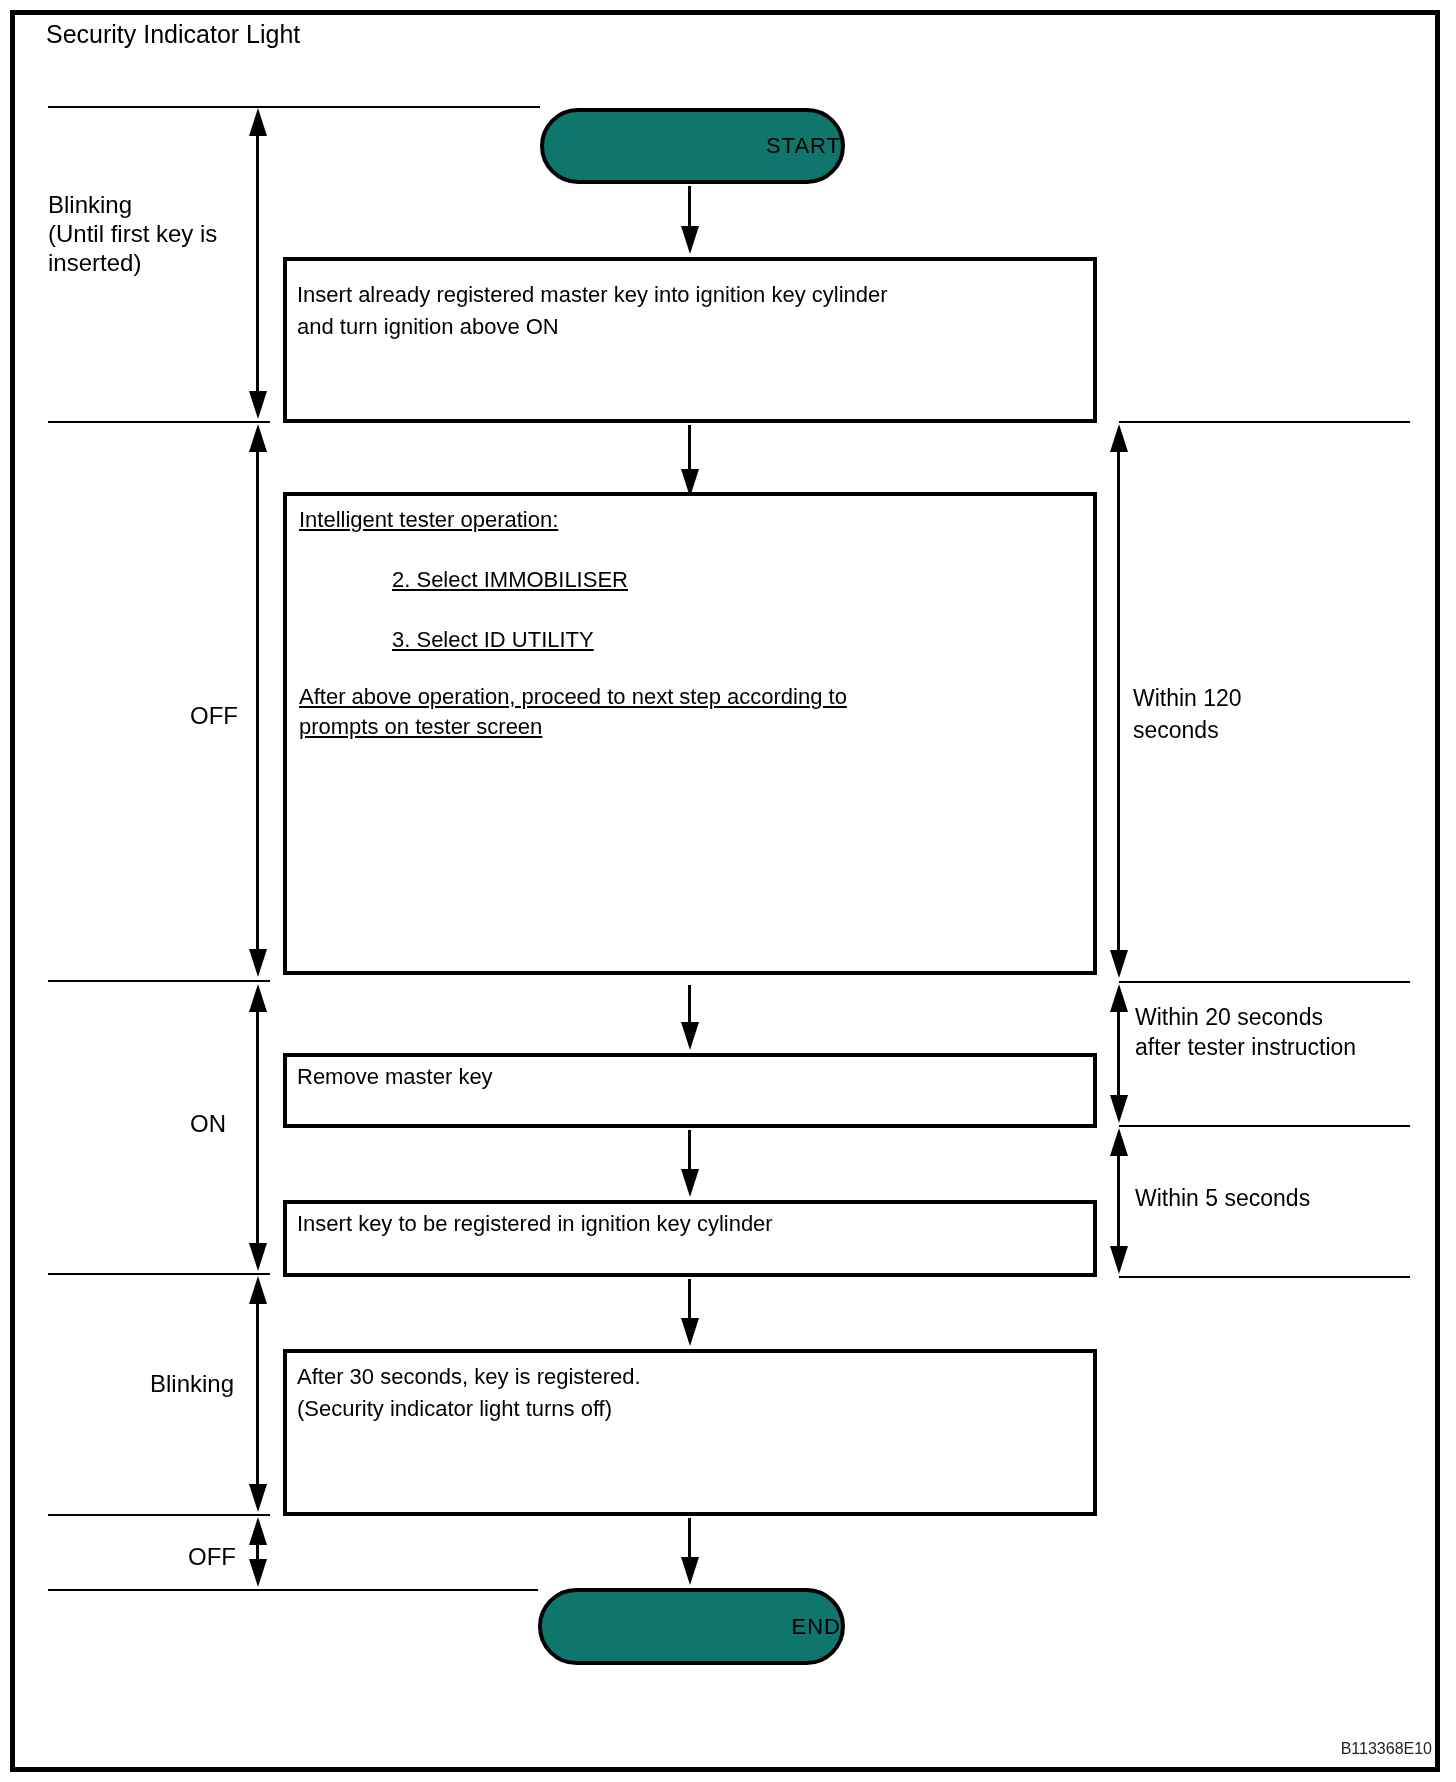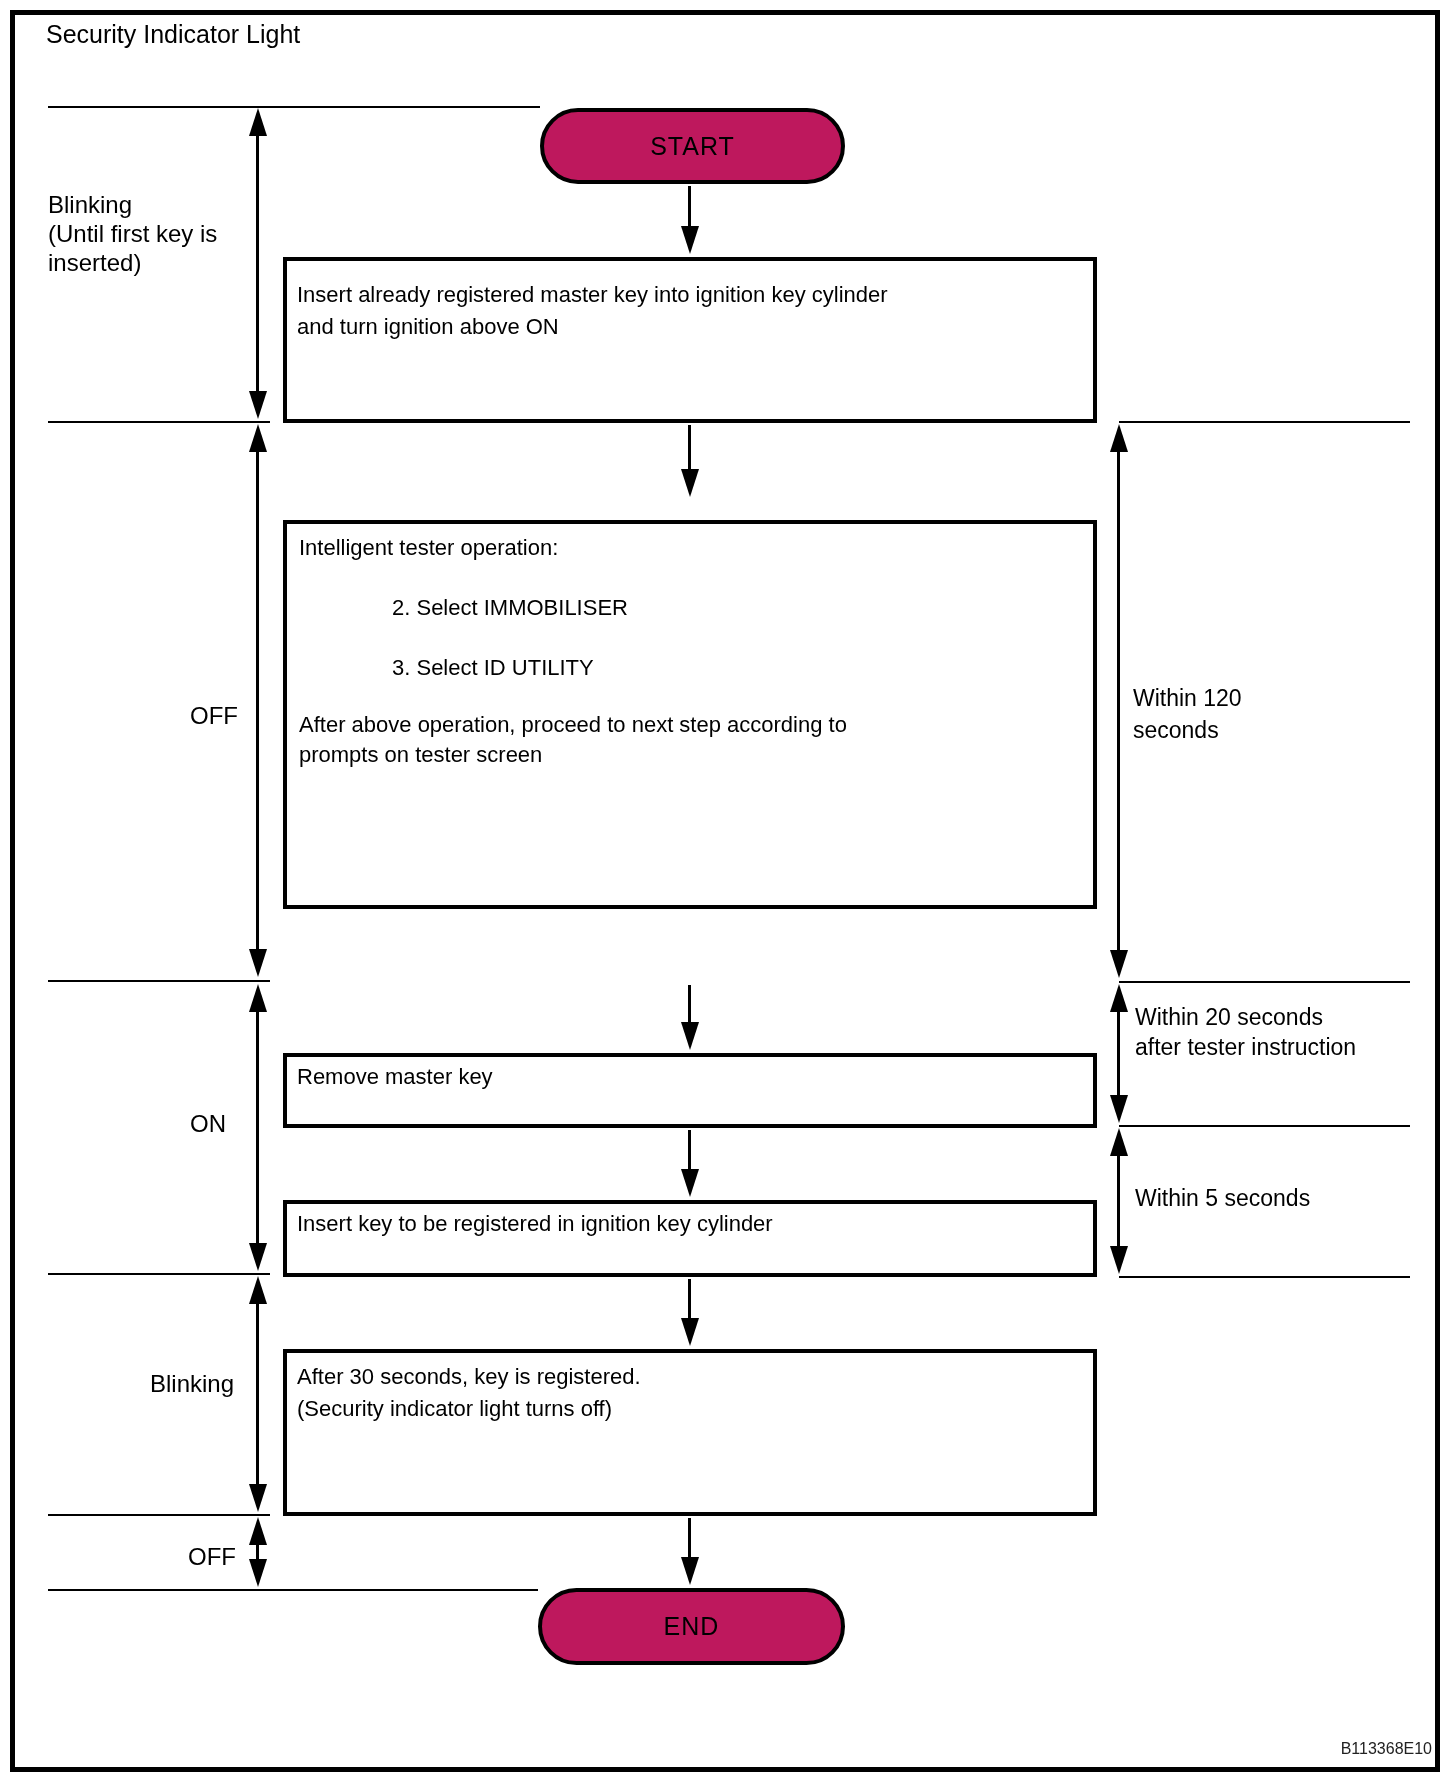--- a/index.html
+++ b/index.html
@@ -8,22 +8,22 @@
   .frame{position:absolute;left:10px;top:10px;right:16px;bottom:10px;border:5px solid #000;}
   .title{position:absolute;left:46px;top:20px;font-size:25px;}
   .sline{position:absolute;height:2px;background:#000;}
   .shaft{position:absolute;width:3px;background:#000;}
   .tri{position:absolute;width:0;height:0;border-left:9px solid transparent;border-right:9px solid transparent;}
   .tri.up{border-bottom:28px solid #000;}
   .tri.down{border-top:28px solid #000;}
   .pbox{position:absolute;border:4px solid #000;background:#fff;box-sizing:border-box;
         font-size:22px;line-height:32px;}
   .pbox .pad{padding:18px 10px;}
-  .oval{position:absolute;border:4px solid #000;border-radius:42px;background:#be185d;box-sizing:border-box;
-        display:flex;align-items:center;justify-content:center;font-size:25px;letter-spacing:1px;}
+  .oval{position:absolute;border:4px solid #000;border-radius:42px;background:#0f766e;box-sizing:border-box;
+        display:flex;align-items:center;justify-content:flex-end;font-size:22px;letter-spacing:1px;}
   .statelbl{position:absolute;font-size:24px;line-height:29px;}
   .timinglbl{position:absolute;font-size:23px;line-height:32px;}
   .t2{line-height:30px;}
   .tester-head{padding:8px 0 0 12px;}
   .tester-item{padding-left:105px;}
   .it1{margin-top:24px;} .itn{margin-top:28px;}
   .tester-foot{padding:0 0 0 12px;margin-top:26px;line-height:30px;}
   .figcode{position:absolute;right:24px;top:1740px;font-size:16px;color:#222;}
 </style>
 </head>
@@ -119,21 +119,21 @@
     <span>END</span>
   </div>
 
   <div class="pbox" style="left:283px;top:257px;width:814px;height:166px;">
     <div class="pad">
       <div>Insert already registered master key into ignition key cylinder</div>
       <div>and turn ignition above ON</div>
     </div>
   </div>
 
-  <div class="pbox" style="left:283px;top:520px;width:814px;height:389px;">
+  <div class="pbox" style="left:283px;top:492px;width:814px;height:483px;text-decoration:underline;">
     <div class="tester-head">Intelligent tester operation:</div>
     <div class="tester-item itn">2. Select IMMOBILISER</div>
     <div class="tester-item itn">3. Select ID UTILITY</div>
     <div class="tester-foot">
       <div>After above operation, proceed to next step according to</div>
       <div>prompts on tester screen</div>
     </div>
   </div>
 
   <div class="pbox" style="left:283px;top:1053px;width:814px;height:75px;">

